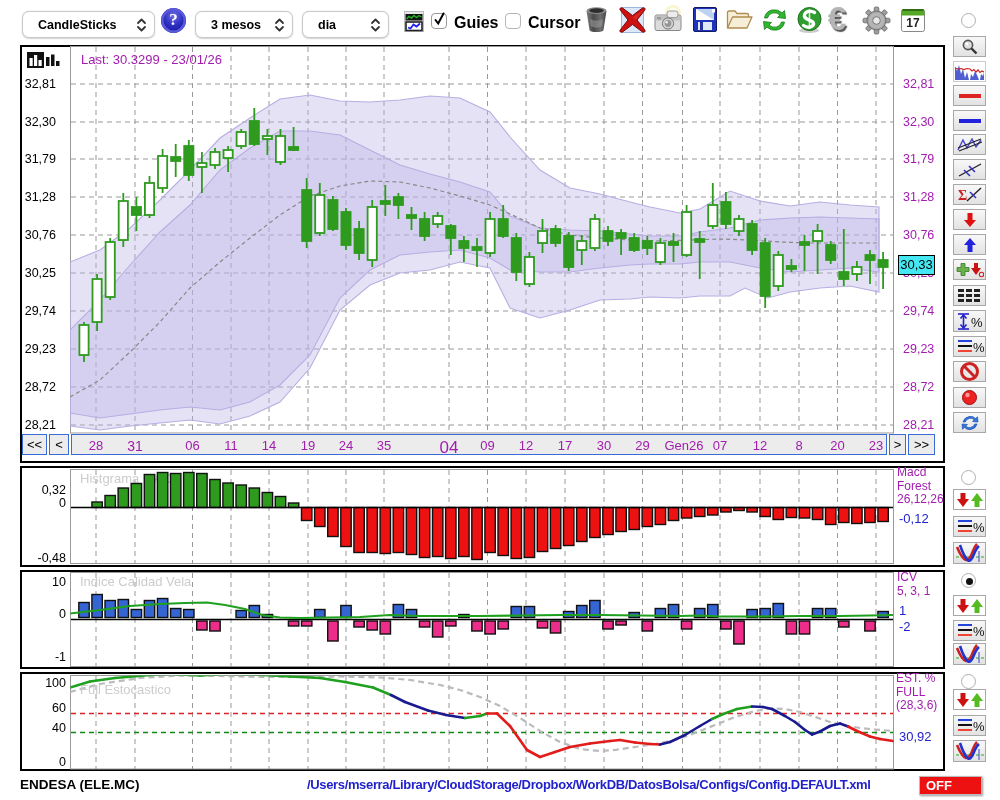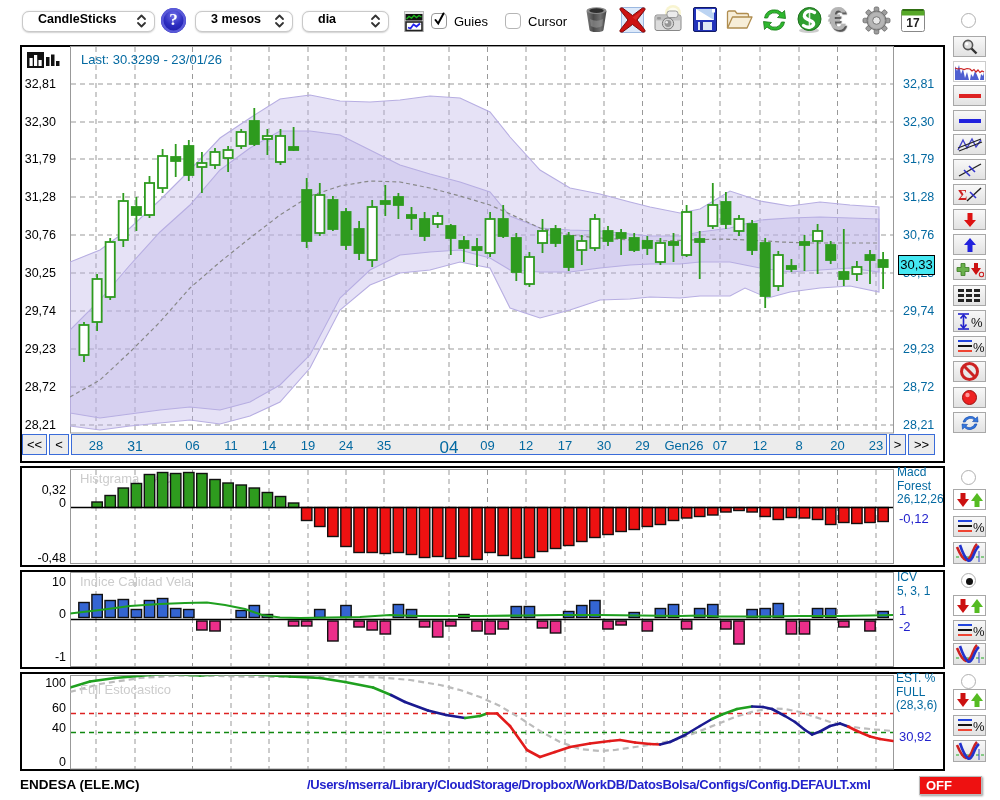--- a/index.html
+++ b/index.html
@@ -1,26 +1,26 @@
 <!DOCTYPE html>
 <html><head><meta charset="utf-8"><title>chart</title>
 <style>
 *{margin:0;padding:0;box-sizing:border-box}
 html,body{width:1000px;height:800px;background:#fff;font-family:"Liberation Sans",sans-serif;overflow:hidden;position:relative}
 .abs{position:absolute}
 .panel{position:absolute;border:2px solid #000;background:transparent}
-.lab{position:absolute;font-size:12.5px;color:#0369a1}
+.lab{position:absolute;font-size:12.5px;color:#a21caf}
 .labr{position:absolute;font-size:12.5px;color:#000;text-align:right}
-.dd{position:absolute;height:21px;background:#fff;border:1px solid #c9c9c9;border-radius:7px;
-   font-size:12.5px;font-weight:700;color:#000;display:flex;align-items:flex-start;
+.dd{position:absolute;height:27px;background:#fff;border:1px solid #c9c9c9;border-radius:7px;
+   font-size:12.5px;font-weight:700;color:#000;display:flex;align-items:center;
    box-shadow:0 0.5px 1.5px rgba(0,0,0,0.18)}
 .dd span{flex:1;padding-left:15px}
 .chev{width:19px;height:17px;margin-right:3px;display:flex;align-items:center;justify-content:center}
 .cb{position:absolute;width:16px;height:16px;border:1.5px solid #b5b5b5;border-radius:4px;background:#fff}
-.cblab{position:absolute;font-size:13px;font-weight:400;color:#000}
+.cblab{position:absolute;font-size:16px;font-weight:700;color:#000}
 .radio{position:absolute;width:15px;height:15px;border:1.5px solid #b0b0b0;border-radius:50%;background:#fff}
 .sbtn{position:absolute;left:953px;width:33px;height:21px;border:1px solid #a8a8a8;
   background:linear-gradient(#f8f8f8,#e2e2e2);display:flex;align-items:center;justify-content:center}
 .axbtn{position:absolute;border:1.5px solid #3A6CD9;background:#ececec;color:#000;
   font-size:13px;text-align:center;line-height:19px}
 .blue{color:#2222CC}
 </style></head>
 <body>
 <div class="dd" style="left:22px;top:11px;width:133px">
     <span>CandleSticks</span>

